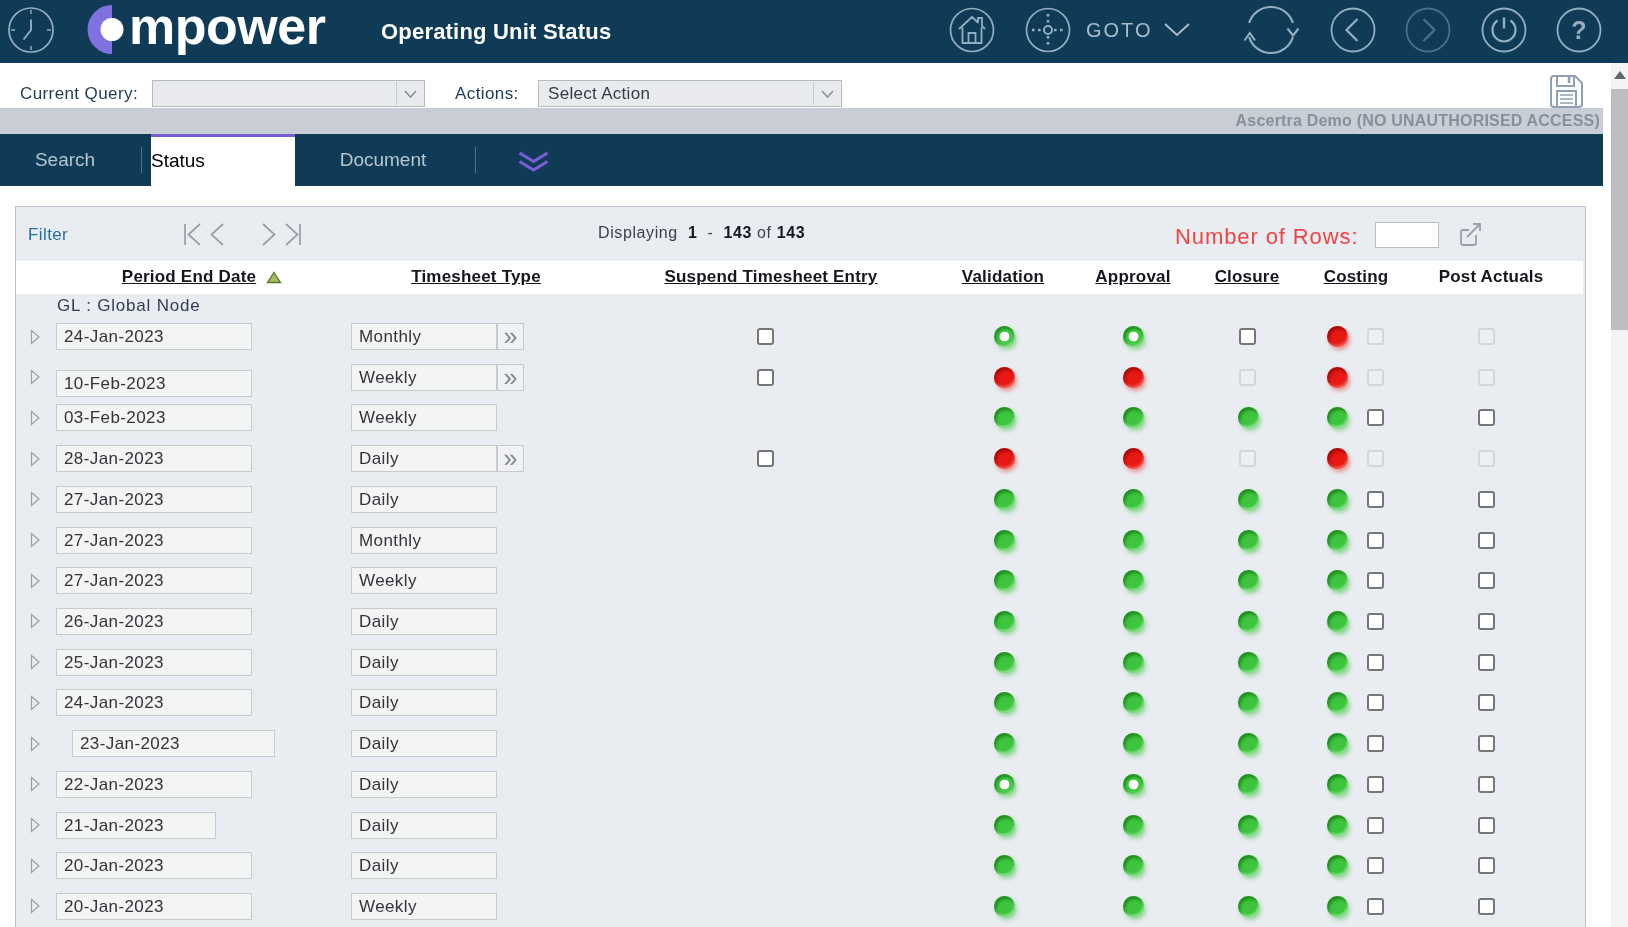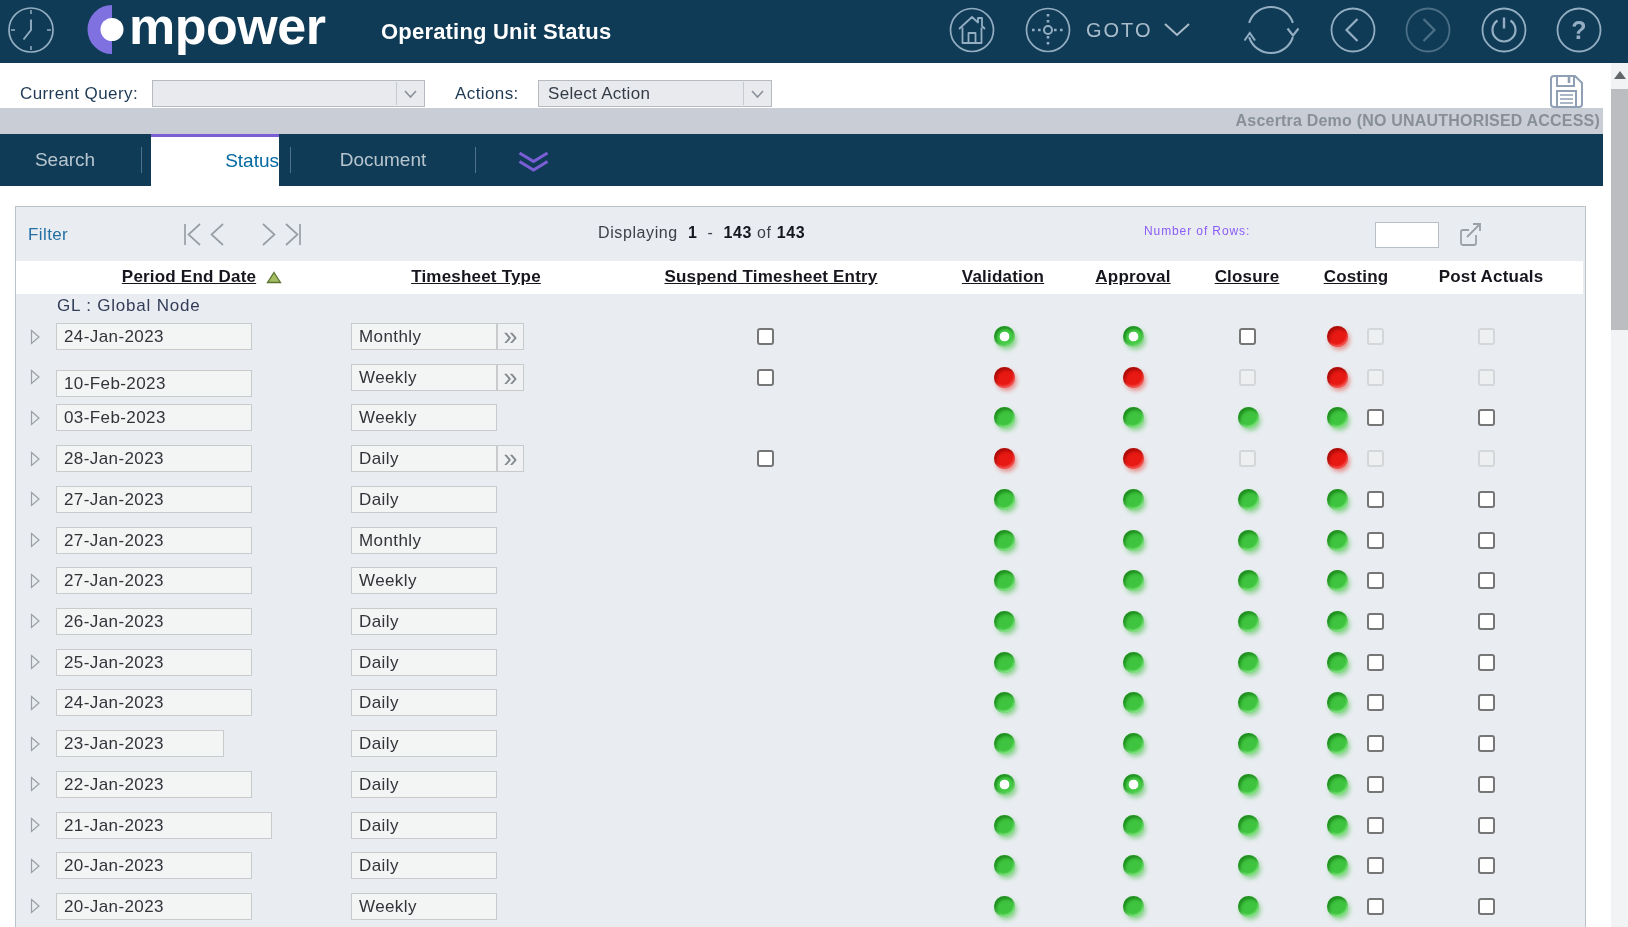--- a/index.html
+++ b/index.html
@@ -14,27 +14,27 @@
 .dd{position:absolute;top:17px;height:27px;background:#e9eaed;border:1px solid #b6bac1;font-size:17px;color:#333c47;line-height:25px;padding-left:9px;letter-spacing:.3px}
 .dd .vline{position:absolute;right:27px;top:1px;bottom:1px;width:1px;background:#c6cad0}
 .dd svg{position:absolute;right:6px;top:8px}
 
 .strip{position:absolute;left:0;top:108px;width:1603px;height:26px;background:#c9ced6}
 .strip span{position:absolute;right:3px;top:4px;font-size:16px;font-weight:700;color:#878f99;letter-spacing:.2px}
 
 .tabs{position:absolute;left:0;top:134px;width:1603px;height:52px;background:#103b56}
 .tab{position:absolute;top:0;height:52px;font-size:19px;color:#b7c5cf;text-align:center;line-height:52px}
 .tabsep{position:absolute;top:13px;width:1px;height:26px;background:#51708a}
-.tabact{position:absolute;left:151px;top:134px;width:128px;height:56px;background:#fff;border-top:3px solid #7a5ed6;text-align:right;font-size:19px;color:#0369a1;line-height:48px}
+.tabact{position:absolute;left:151px;top:134px;width:144px;height:56px;background:#fff;border-top:3px solid #7a5ed6;text-align:left;font-size:19px;color:#000000;line-height:48px}
 
 .panel{position:absolute;left:15px;top:206px;width:1571px;height:721px;background:#e9edf1;border:1px solid #bac2ca;border-bottom:none}
 .filter{position:absolute;left:28px;top:225px;font-size:17px;color:#2470a4;letter-spacing:.4px}
 .disp{position:absolute;left:598px;top:224px;font-size:16px;color:#3d4049;letter-spacing:.6px}
 .disp b{color:#16161e}
-.norlab{position:absolute;left:1144px;top:224px;font-size:12px;color:#8b5cf6;letter-spacing:.9px}
+.norlab{position:absolute;left:1175px;top:224px;font-size:22px;color:#ef4444;letter-spacing:.9px}
 .norin{position:absolute;left:1375px;top:222px;width:64px;height:26px;background:#fff;border:1px solid #b9bfc7}
 
 .thead{position:absolute;left:16px;top:261px;width:1567px;height:33px;background:#fff}
 .th{position:absolute;top:267px;font-size:17px;font-weight:700;color:#16161e;text-decoration:underline;text-align:center;letter-spacing:.2px}
 .thp{text-decoration:none}
 .group{position:absolute;left:57px;top:296px;font-size:17px;color:#323c58;letter-spacing:.8px}
 
 .inp{position:absolute;height:27px;background:#f3f4f4;border:1px solid #c9cacc;font-size:17px;color:#33343a;line-height:25px;padding-left:7px;letter-spacing:.4px}
 .chevbtn{position:absolute;width:27px;height:27px;background:#f0f1f2;border:1px solid #c9cacc;color:#84898f;font-size:25px;text-align:center;line-height:24px}
 .cb{position:absolute;width:17px;height:17px;border-radius:3px}
@@ -101,21 +101,21 @@
 </div>
 <div class="qbar">
  <div class="qlab" style="left:20px">Current Query:</div>
  <div class="dd" style="left:152px;width:273px">
       <div class="vline"></div>
       <svg width="15" height="10" viewBox="0 0 15 10" fill="none" stroke="#8a9099" stroke-width="1.6">
         <path d="M2 2 L7.5 8 L13 2"></path>
       </svg>
     </div>
  <div class="qlab" style="left:455px">Actions:</div>
- <div class="dd" style="left:538px;width:234px">Select Action<div class="vline"></div><svg width="15" height="10" viewBox="0 0 15 10" fill="none" stroke="#8a9099" stroke-width="1.6">
+ <div class="dd" style="left:538px;width:304px">Select Action<div class="vline"></div><svg width="15" height="10" viewBox="0 0 15 10" fill="none" stroke="#8a9099" stroke-width="1.6">
         <path d="M2 2 L7.5 8 L13 2"></path>
       </svg></div>
  <svg class="abs" style="left:1549px;top:11px" width="35" height="35" viewBox="0 0 35 35" fill="none" stroke="#8fa0b5" stroke-width="2">
   <path d="M2 5 a3 3 0 0 1 3 -3 H26 L33 9 V30 a3 3 0 0 1 -3 3 H5 a3 3 0 0 1 -3 -3 Z"></path>
   <path d="M8 2 V12 H25 V2"></path>
       <path d="M20 3 v6" stroke-width="2.6"></path>
   <path d="M8 33 V17 H27 V33"></path>
       <path d="M11 21 h13 M11 25 h13 M11 29 h13" stroke-width="1.6"></path>
  </svg>
 </div>
@@ -274,21 +274,21 @@
 <div class="inp" style="left:351px;top:689.39px;width:146px">Daily</div>
 <div class="led G" style="left:993.5px;top:692.39px"></div>
 <div class="led G" style="left:1122.5px;top:692.39px"></div>
 <div class="led G" style="left:1237.5px;top:692.39px"></div>
 <div class="led G" style="left:1326.5px;top:692.39px"></div>
 <div class="cb cbE" style="left:1366.5px;top:694.39px"></div>
 <div class="cb cbE" style="left:1477.5px;top:694.39px"></div>
 <svg class="exp" style="left:29px;top:735.6px" width="12" height="16" viewBox="0 0 12 16">
     <path d="M2.5 1.5 L10 8 L2.5 14.5 Z" fill="#e9ecee" stroke="#9aa0a6" stroke-width="1.2"></path>
   </svg>
-<div class="inp" style="left:56px;top:730.1px;width:168px">23-Jan-2023</div>
+<div class="inp" style="left:72px;top:730.1px;width:203px">23-Jan-2023</div>
 <div class="inp" style="left:351px;top:730.1px;width:146px">Daily</div>
 <div class="led G" style="left:993.5px;top:733.1px"></div>
 <div class="led G" style="left:1122.5px;top:733.1px"></div>
 <div class="led G" style="left:1237.5px;top:733.1px"></div>
 <div class="led G" style="left:1326.5px;top:733.1px"></div>
 <div class="cb cbE" style="left:1366.5px;top:735.1px"></div>
 <div class="cb cbE" style="left:1477.5px;top:735.1px"></div>
 <svg class="exp" style="left:29px;top:776.31px" width="12" height="16" viewBox="0 0 12 16">
     <path d="M2.5 1.5 L10 8 L2.5 14.5 Z" fill="#e9ecee" stroke="#9aa0a6" stroke-width="1.2"></path>
   </svg>
@@ -296,21 +296,21 @@
 <div class="inp" style="left:351px;top:770.81px;width:146px">Daily</div>
 <div class="led GH" style="left:993.5px;top:773.81px"></div>
 <div class="led GH" style="left:1122.5px;top:773.81px"></div>
 <div class="led G" style="left:1237.5px;top:773.81px"></div>
 <div class="led G" style="left:1326.5px;top:773.81px"></div>
 <div class="cb cbE" style="left:1366.5px;top:775.81px"></div>
 <div class="cb cbE" style="left:1477.5px;top:775.81px"></div>
 <svg class="exp" style="left:29px;top:817.02px" width="12" height="16" viewBox="0 0 12 16">
     <path d="M2.5 1.5 L10 8 L2.5 14.5 Z" fill="#e9ecee" stroke="#9aa0a6" stroke-width="1.2"></path>
   </svg>
-<div class="inp" style="left:56px;top:811.52px;width:216px">21-Jan-2023</div>
+<div class="inp" style="left:56px;top:811.52px;width:160px">21-Jan-2023</div>
 <div class="inp" style="left:351px;top:811.52px;width:146px">Daily</div>
 <div class="led G" style="left:993.5px;top:814.52px"></div>
 <div class="led G" style="left:1122.5px;top:814.52px"></div>
 <div class="led G" style="left:1237.5px;top:814.52px"></div>
 <div class="led G" style="left:1326.5px;top:814.52px"></div>
 <div class="cb cbE" style="left:1366.5px;top:816.52px"></div>
 <div class="cb cbE" style="left:1477.5px;top:816.52px"></div>
 <svg class="exp" style="left:29px;top:857.73px" width="12" height="16" viewBox="0 0 12 16">
     <path d="M2.5 1.5 L10 8 L2.5 14.5 Z" fill="#e9ecee" stroke="#9aa0a6" stroke-width="1.2"></path>
   </svg>

